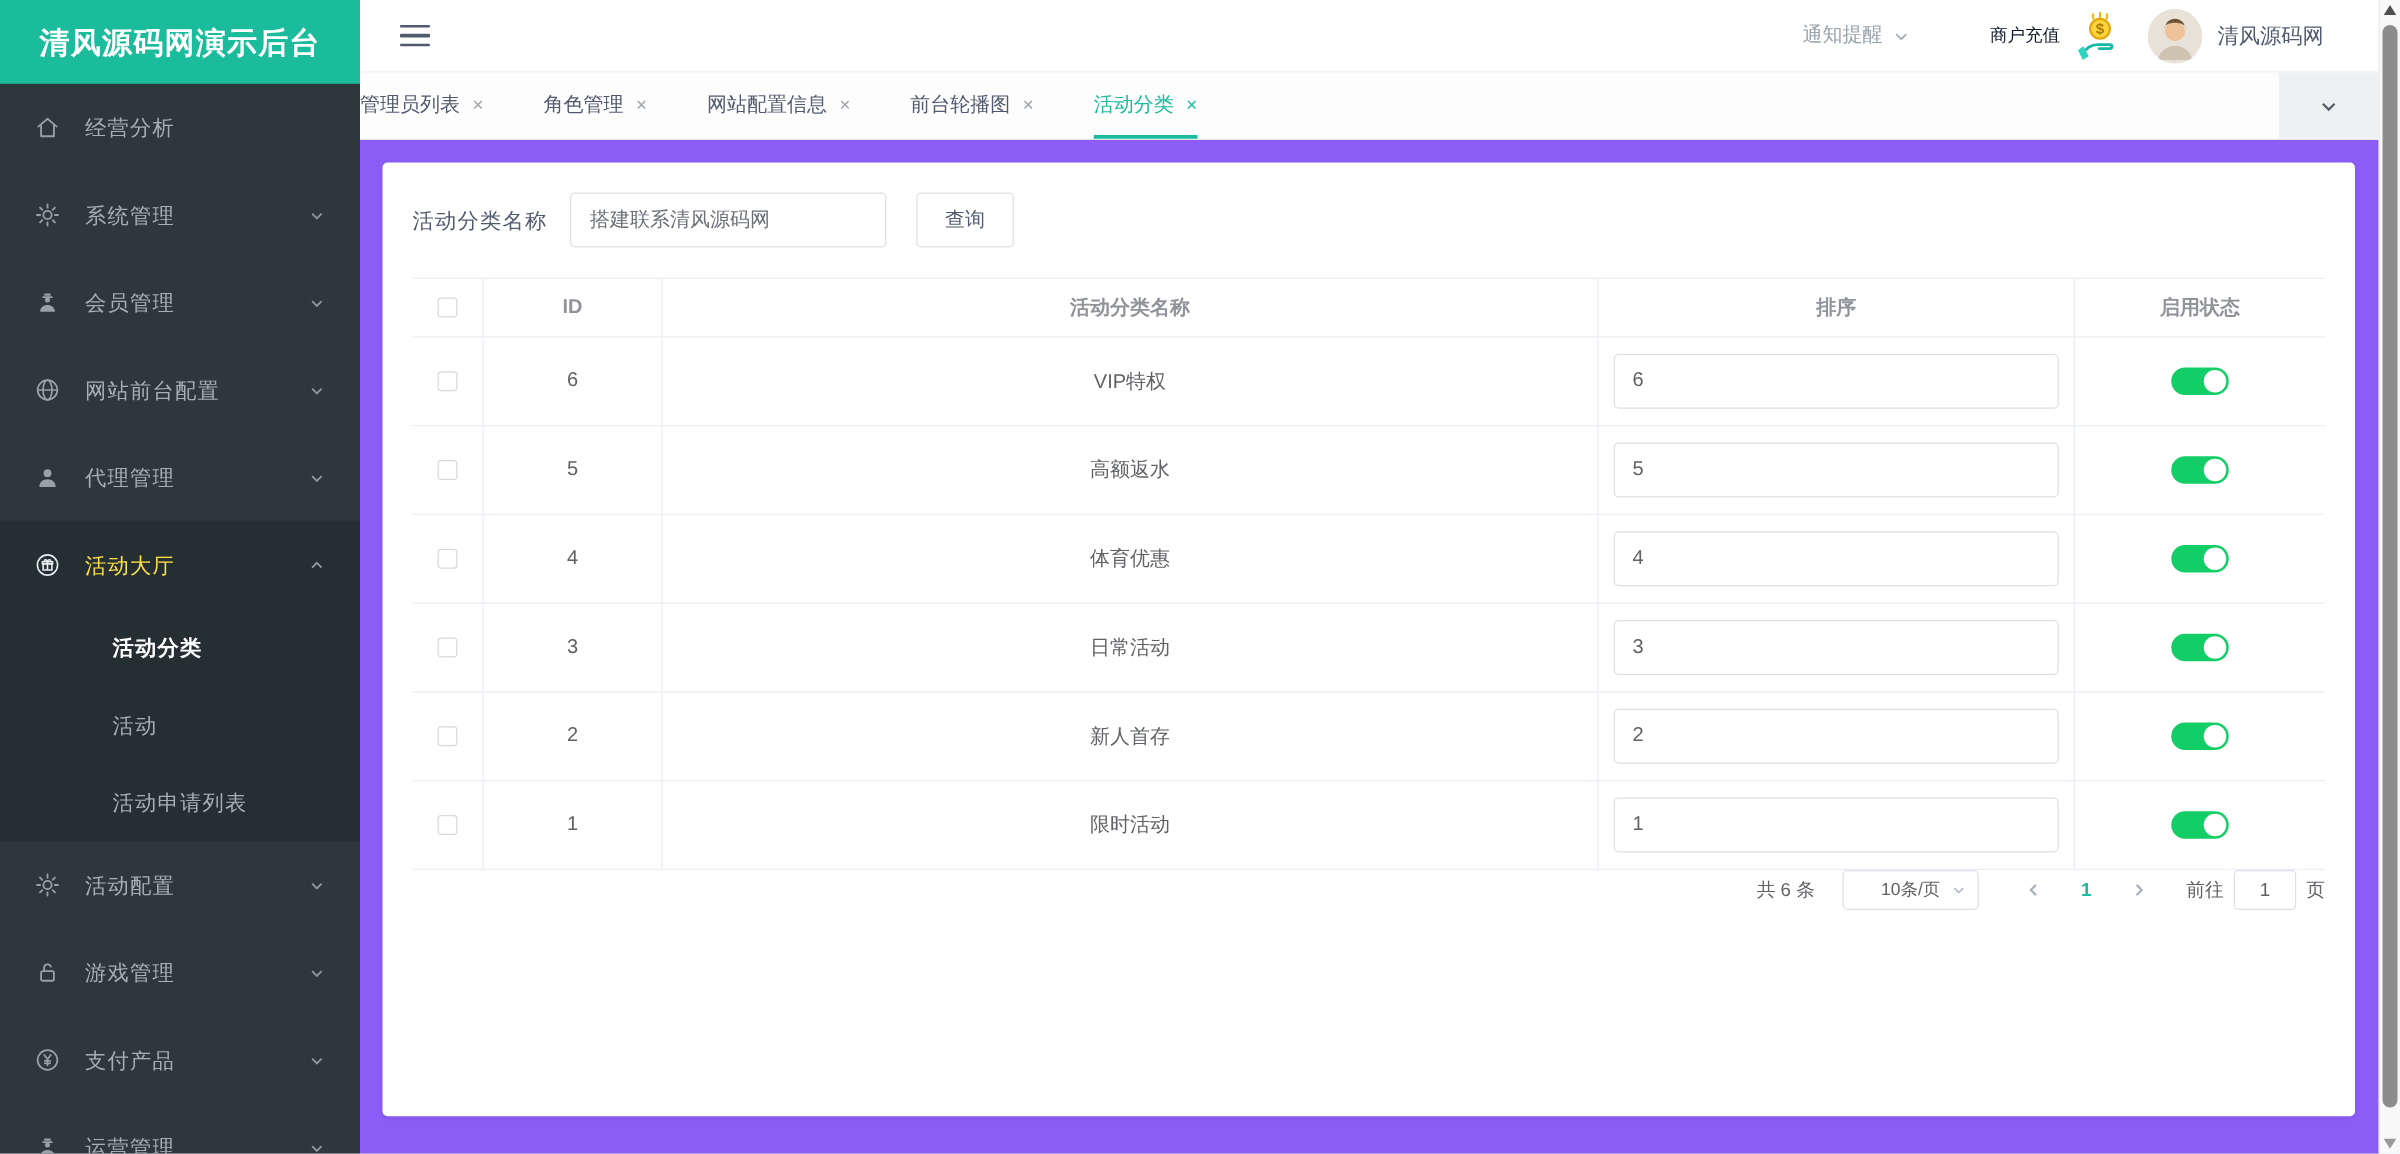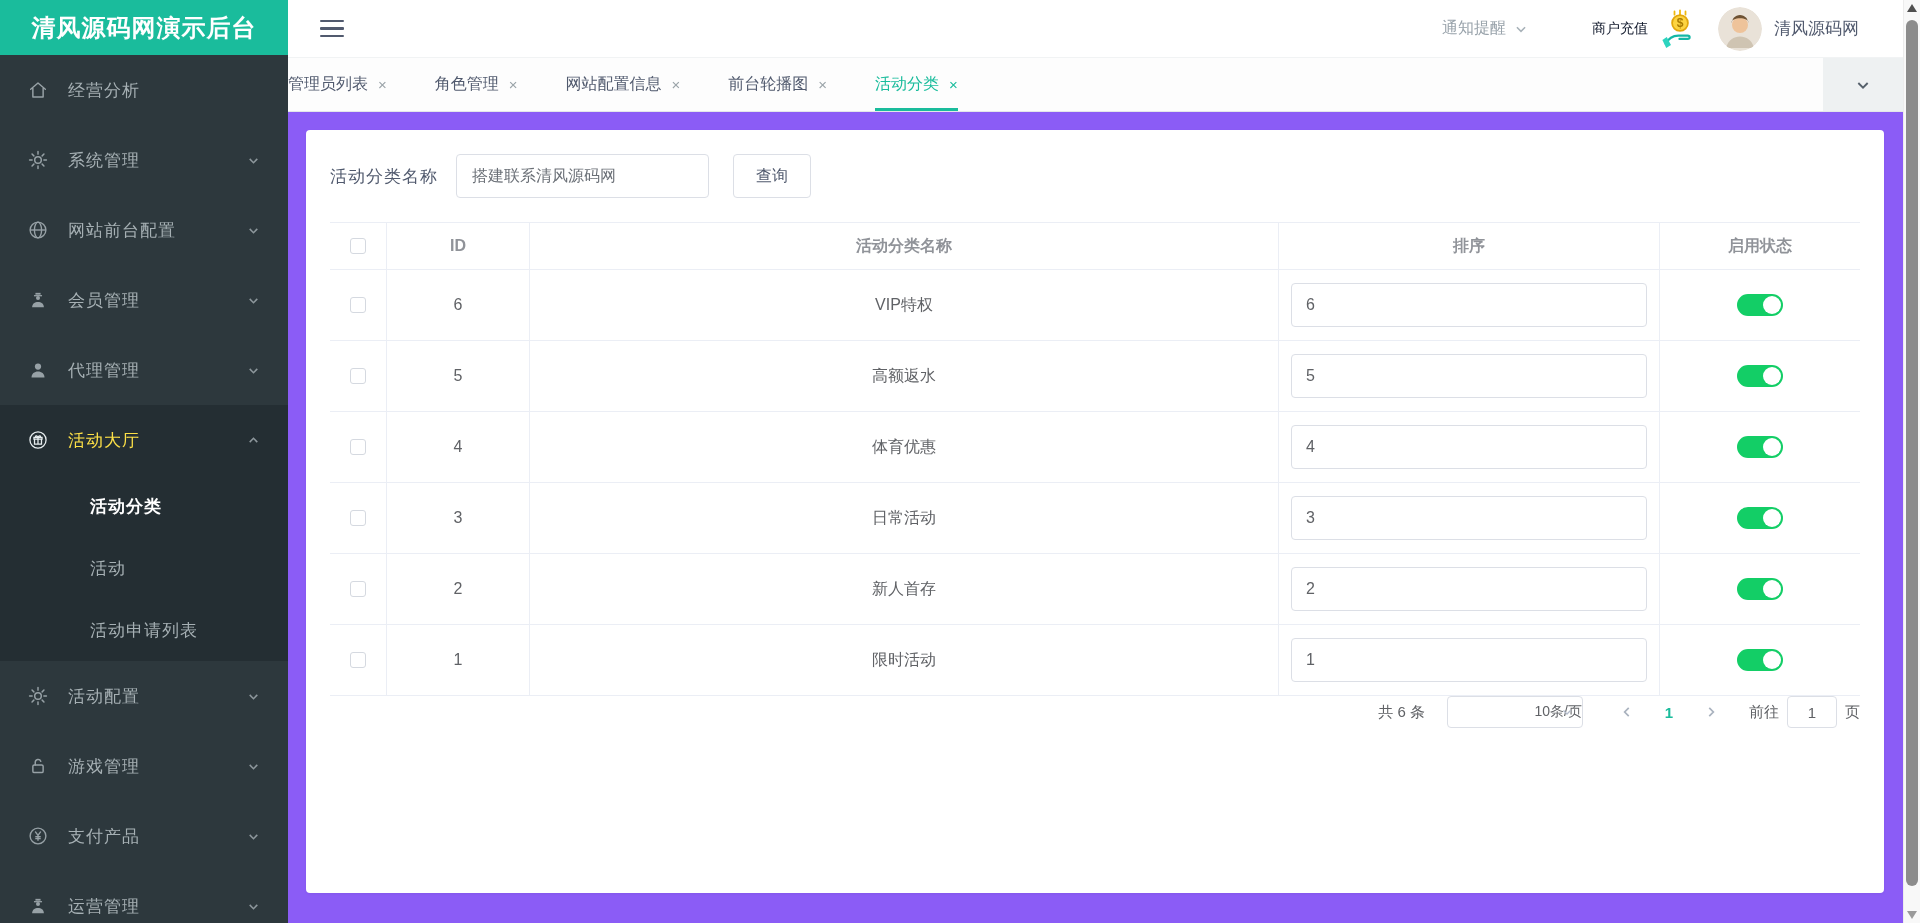--- a/index.html
+++ b/index.html
@@ -1,21 +1,21 @@
 <!DOCTYPE html>
 <html><head>
 <meta charset="utf-8">
 <style>
   * { margin:0; padding:0; box-sizing:border-box; }
   html,body { width:1920px; height:923px; overflow:hidden; font-family:"Liberation Sans","DejaVu Sans",sans-serif; background:#f0f2f5; }
   .page { position:relative; width:1920px; height:923px; display:flex; }
 
   
   .sidebar { width:288px; height:923px; background:#2d383d; flex:0 0 288px; overflow:hidden; }
-  .logo { height:55px; background:#1abc9c; color:#fff; display:flex; align-items:center; justify-content:center;
+  .logo { height:67px; background:#1abc9c; color:#fff; display:flex; align-items:center; justify-content:center;
           font-size:24px; font-weight:bold; letter-spacing:1px; }
   .mi { height:70px; display:flex; align-items:center; padding:0 28px 0 26px; color:#a6b0b4; cursor:pointer; font-size:17px; }
   .mi .ico { width:24px; height:24px; color:#97a1a6; display:flex; align-items:center; justify-content:center; }
   .mi .ico svg { width:22px; height:22px; }
   .mi .ml { margin-left:18px; flex:1; letter-spacing:1px; }
   .mi .chev { width:13px; height:13px; color:#8d979c; }
   .mi.active { color:#fde047; }
   .mi.active .ico { color:#e8eef0; }
   .menu-group { background:#242e33; }
   .smi { height:62px; display:flex; align-items:center; padding-left:90px; color:#a6b0b4; font-size:17px; cursor:pointer; letter-spacing:1px; }
@@ -66,22 +66,22 @@
   .tr.head .td { color:#909399; font-weight:bold; }
   .cbx { width:16px; height:16px; border:1px solid #d5d9e0; border-radius:3px; background:#fff; cursor:pointer; }
   .sort-input { width:calc(100% - 24px); height:44px; border:1px solid #dcdfe6; border-radius:4px; padding:0 14px;
                 font-size:16px; color:#606266; outline:none; font-family:inherit; }
   .switch { width:46px; height:22px; border-radius:11px; background:#13ce66; position:relative; cursor:pointer; }
   .switch::after { content:""; position:absolute; top:2px; right:2px; width:18px; height:18px; border-radius:50%; background:#fff; }
 
   
   .pager { display:flex; align-items:center; justify-content:flex-end; color:#606266; font-size:15px; }
   .pg-total { margin-right:22px; }
-  .pg-size { width:136px; height:32px; border:1px solid #dcdfe6; border-radius:4px; display:flex; align-items:center;
-             justify-content:flex-end; position:relative; cursor:pointer; font-size:14px; color:#606266; margin-right:30px; }
+  .pg-size { width:109px; height:32px; border:1px solid #dcdfe6; border-radius:4px; display:flex; align-items:center;
+             justify-content:center; position:relative; cursor:pointer; font-size:14px; color:#606266; margin-right:30px; }
   .pg-size svg { position:absolute; right:9px; width:12px; height:12px; color:#b4bccc; }
   .pg-arrow { width:28px; display:flex; justify-content:center; cursor:pointer; color:#aab3bf; }
   .pg-arrow svg { width:14px; height:14px; }
   .pg-cur { width:28px; text-align:center; color:#1abc9c; font-weight:bold; cursor:pointer; margin:0 14px; }
   .pg-goto { margin-left:24px; }
   .pg-input { width:50px; height:32px; border:1px solid #dcdfe6; border-radius:4px; text-align:center; font-size:15px;
               color:#606266; margin:0 8px; outline:none; font-family:inherit; }
 
   
   .scrollbar { position:absolute; right:0; top:0; width:17px; height:923px; background:#f8f8f8; border-left:1px solid #ececec; }
@@ -114,42 +114,42 @@
           </svg>
         </span>
       <span class="ml">系统管理</span>
       <svg class="chev" viewBox="0 0 12 12" fill="none" stroke="currentColor" stroke-width="1.4">
           <path d="M2.5 4.5 6 8l3.5-3.5"></path>
         </svg>
     </div>
 
     <div class="mi">
       <span class="ico">
-          <svg viewBox="0 0 24 24" fill="none" stroke="currentColor" stroke-width="1.5">
-            <circle cx="12" cy="12" r="8.6"></circle>
-            <ellipse cx="12" cy="12" rx="3.9" ry="8.6"></ellipse>
-            <path d="M3.4 12h17.2"></path>
-          </svg>
-        </span>
-      <span class="ml">网站前台配置</span>
-      <svg class="chev" viewBox="0 0 12 12" fill="none" stroke="currentColor" stroke-width="1.4">
-          <path d="M2.5 4.5 6 8l3.5-3.5"></path>
-        </svg>
-    </div>
-
-    <div class="mi">
-      <span class="ico">
           <svg viewBox="0 0 24 24" fill="currentColor">
             <path d="M9.2 4.2h5.6v2H9.2z"></path>
             <path d="M7.6 6.6h8.8v1.4H7.6z"></path>
             <circle cx="12" cy="9.9" r="2.2"></circle>
             <path d="M5.6 20c0-3.8 2.9-5.8 6.4-5.8s6.4 2 6.4 5.8z"></path>
           </svg>
         </span>
       <span class="ml">会员管理</span>
+      <svg class="chev" viewBox="0 0 12 12" fill="none" stroke="currentColor" stroke-width="1.4">
+          <path d="M2.5 4.5 6 8l3.5-3.5"></path>
+        </svg>
+    </div>
+
+    <div class="mi">
+      <span class="ico">
+          <svg viewBox="0 0 24 24" fill="none" stroke="currentColor" stroke-width="1.5">
+            <circle cx="12" cy="12" r="8.6"></circle>
+            <ellipse cx="12" cy="12" rx="3.9" ry="8.6"></ellipse>
+            <path d="M3.4 12h17.2"></path>
+          </svg>
+        </span>
+      <span class="ml">网站前台配置</span>
       <svg class="chev" viewBox="0 0 12 12" fill="none" stroke="currentColor" stroke-width="1.4">
           <path d="M2.5 4.5 6 8l3.5-3.5"></path>
         </svg>
     </div>
 
     <div class="mi">
       <span class="ico">
           <svg viewBox="0 0 24 24" fill="currentColor">
             <circle cx="12" cy="8.2" r="3.4"></circle>
             <path d="M4.9 20.2c0-4.2 3.2-6.6 7.1-6.6s7.1 2.4 7.1 6.6z"></path>

